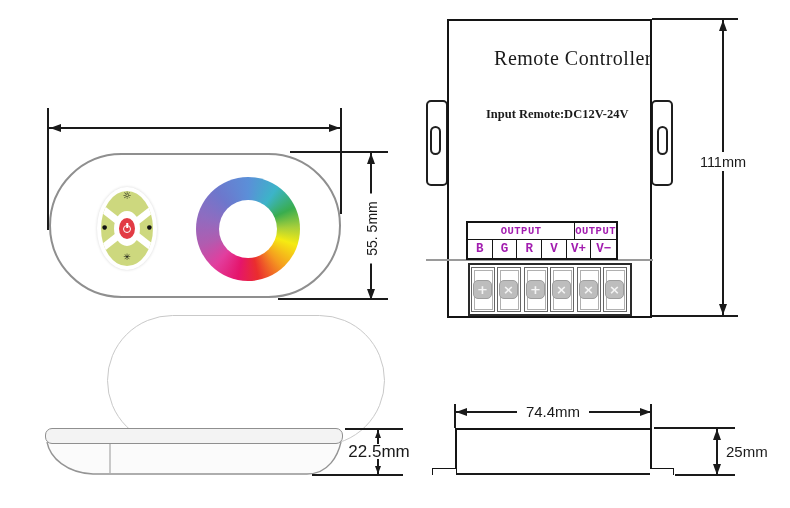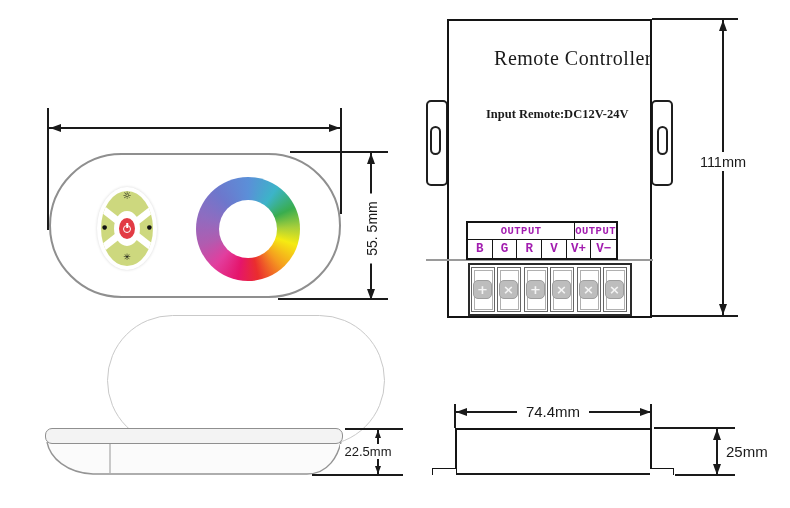--- a/index.html
+++ b/index.html
@@ -106,21 +106,21 @@
 
   
   #rs-boat{position:absolute;left:45px;top:442px}
   #rs-strip{position:absolute;left:45px;top:428px;width:298px;height:16px;background:#f3f3f3;
             border:1.5px solid #8f8f8f;border-radius:7px}
   #dim22-ext-t{left:345px;top:428px;width:58px;height:1.5px}
   #dim22-ext-b{left:312px;top:474px;width:91px;height:1.5px}
   #dim22-line{left:377px;top:430px;width:1.5px;height:44px}
   #dim22-arr-t{left:375px;top:430px}
   #dim22-arr-b{left:375px;top:466px}
-  #dim22-label{left:340px;top:444px;width:56px;height:15px;font-size:13px}
+  #dim22-label{left:351px;top:444px;width:56px;height:15px;font-size:17px}
 
   
   #cs-box{position:absolute;left:455px;top:428px;width:197px;height:47px;border:2px solid #141414;background:#fff}
   #cs-base{left:432px;top:473px;width:241px;height:2px}
   .flange{position:absolute;top:468px;width:24px;height:7px;background:#fff}
   #cs-flange-l{left:432px;border-top:1.5px solid #141414;border-left:1.5px solid #141414}
   #cs-flange-r{left:650px;border-top:1.5px solid #141414;border-right:1.5px solid #141414}
   #dim74-ext-l{left:454px;top:404px;width:1.5px;height:24px}
   #dim74-ext-r{left:650px;top:404px;width:1.5px;height:24px}
   #dim74-line{left:455px;top:411px;width:196px;height:2px}

